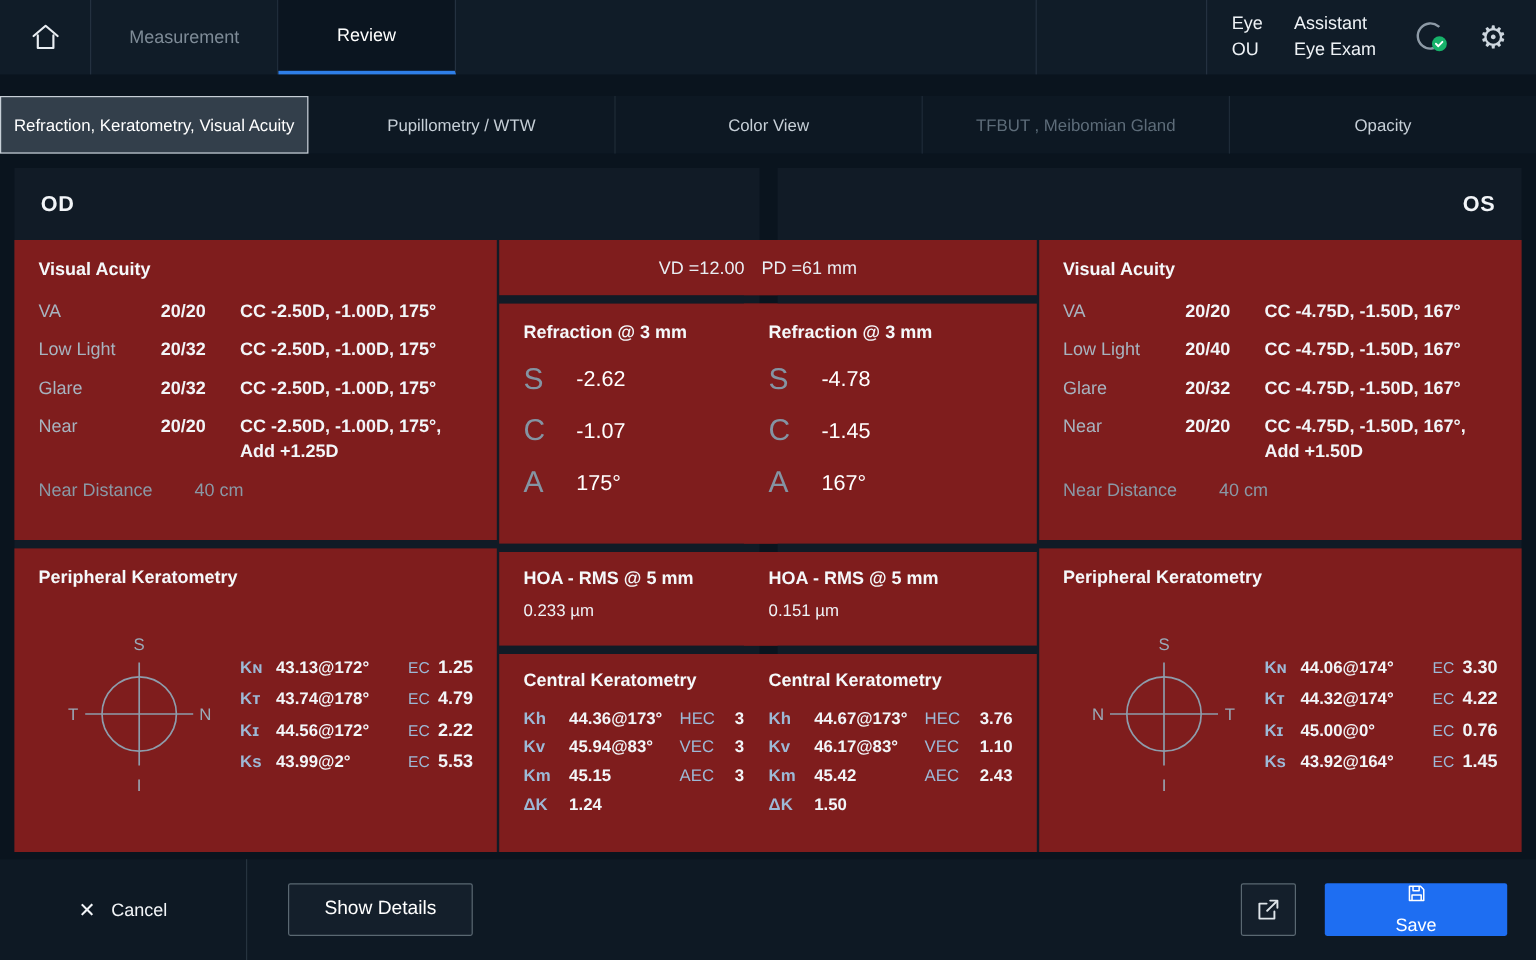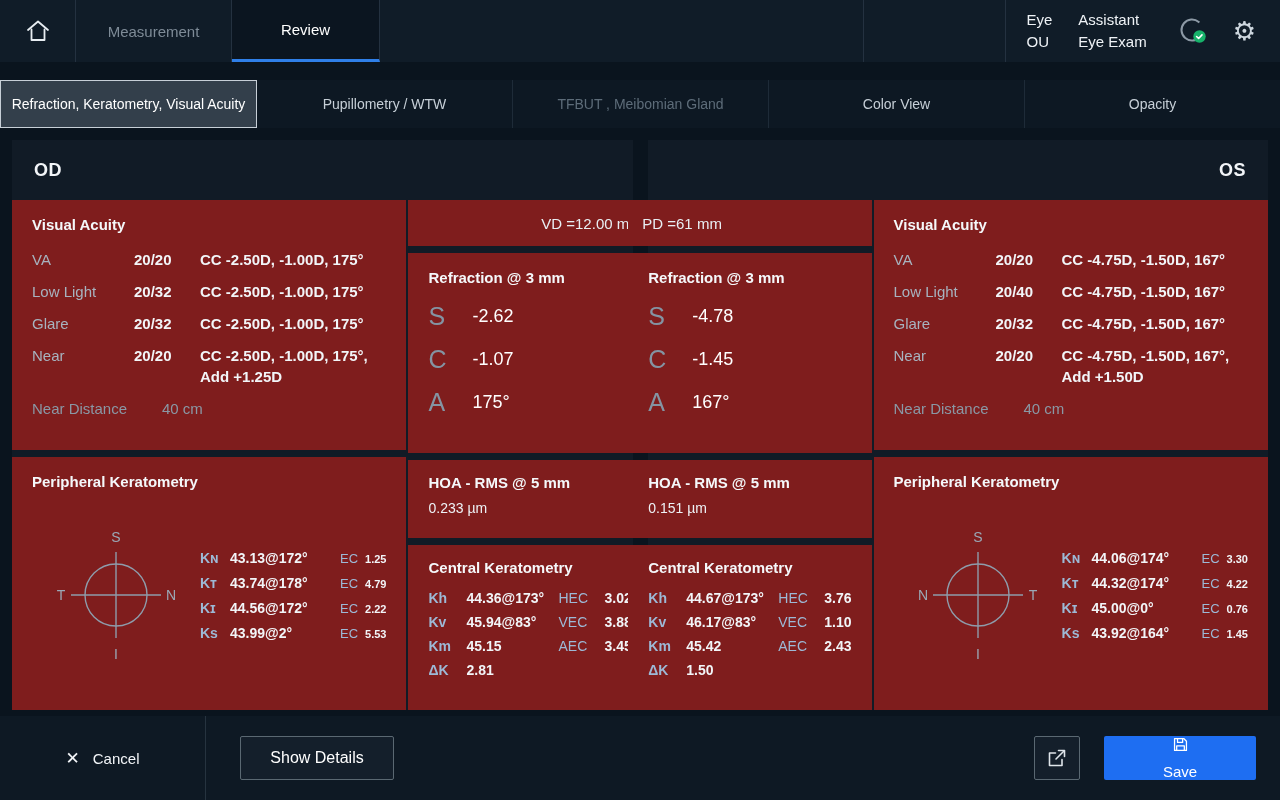--- a/index.html
+++ b/index.html
@@ -61,21 +61,21 @@
   .pk-panel { flex:1; padding:16px 20px; display:flex; flex-direction:column; min-height:0; }
   .pk-panel .panel-title { margin-bottom:6px; }
   .pk-body { flex:1; display:flex; align-items:center; }
   .pk-compass { flex:0 0 168px; display:flex; justify-content:center; }
   .pk-rows { flex:1; }
   .pk-row { display:flex; align-items:baseline; margin-bottom:9px; font-size:14px; }
   .pk-row:last-child { margin-bottom:0; }
   .pk-klabel { width:30px; flex:none; color:#9db9d6; font-weight:bold; }
   .pk-kval { width:110px; flex:none; font-weight:bold; }
   .pk-eclabel { color:#9db9d6; margin-right:7px; font-size:13px; }
-  .pk-ecval { font-weight:bold; font-size:11px; }
+  .pk-ecval { font-weight:bold; font-size:15px; }
 
   
   .head-cell { flex:0 0 46px; display:flex; align-items:center; font-size:15px; color:#e9eef3; }
   .head-cell.vd { justify-content:flex-end; padding-right:10px; }
   .head-cell.pd { justify-content:flex-start; padding-left:14px; }
 
   .refr-panel { flex:0 0 200px; padding:16px 20px 0 20px; }
   .refr-panel .panel-title { margin-bottom:16px; }
   .rf-row { display:flex; align-items:center; margin-bottom:14px; }
   .rf-letter { width:44px; flex:none; font-size:25px; color:#8494a3; }
@@ -135,22 +135,22 @@
       </svg>
     </div>
     <div class="gear-btn">
       <span>⚙</span>
     </div>
   </header>
 
   <nav class="subtabs">
     <div class="subtab active">Refraction, Keratometry, Visual Acuity</div>
     <div class="subtab">Pupillometry / WTW</div>
+    <div class="subtab">Color View</div>
     <div class="subtab disabled">TFBUT , Meibomian Gland</div>
-    <div class="subtab">Color View</div>
     <div class="subtab">Opacity</div>
   </nav>
 
   <main class="main">
 
     <section class="half left">
       <div class="half-head">OD</div>
       <div class="half-body">
         <div class="col side">
 
@@ -267,21 +267,21 @@
               <span class="ck-value2">3.88</span>
             </div>
             <div class="ck-row">
               <span class="ck-label">Km</span>
               <span class="ck-value">45.15</span>
               <span class="ck-label2">AEC</span>
               <span class="ck-value2">3.45</span>
             </div>
             <div class="ck-row">
               <span class="ck-label">ΔK</span>
-              <span class="ck-value">2.81</span>
+              <span class="ck-value">1.24</span>
               <span class="ck-label2"></span>
               <span class="ck-value2"></span>
             </div>
           </div>
         </div>
       </div>
     </section>
 
     <section class="half right">
       <div class="half-head">OS</div>

